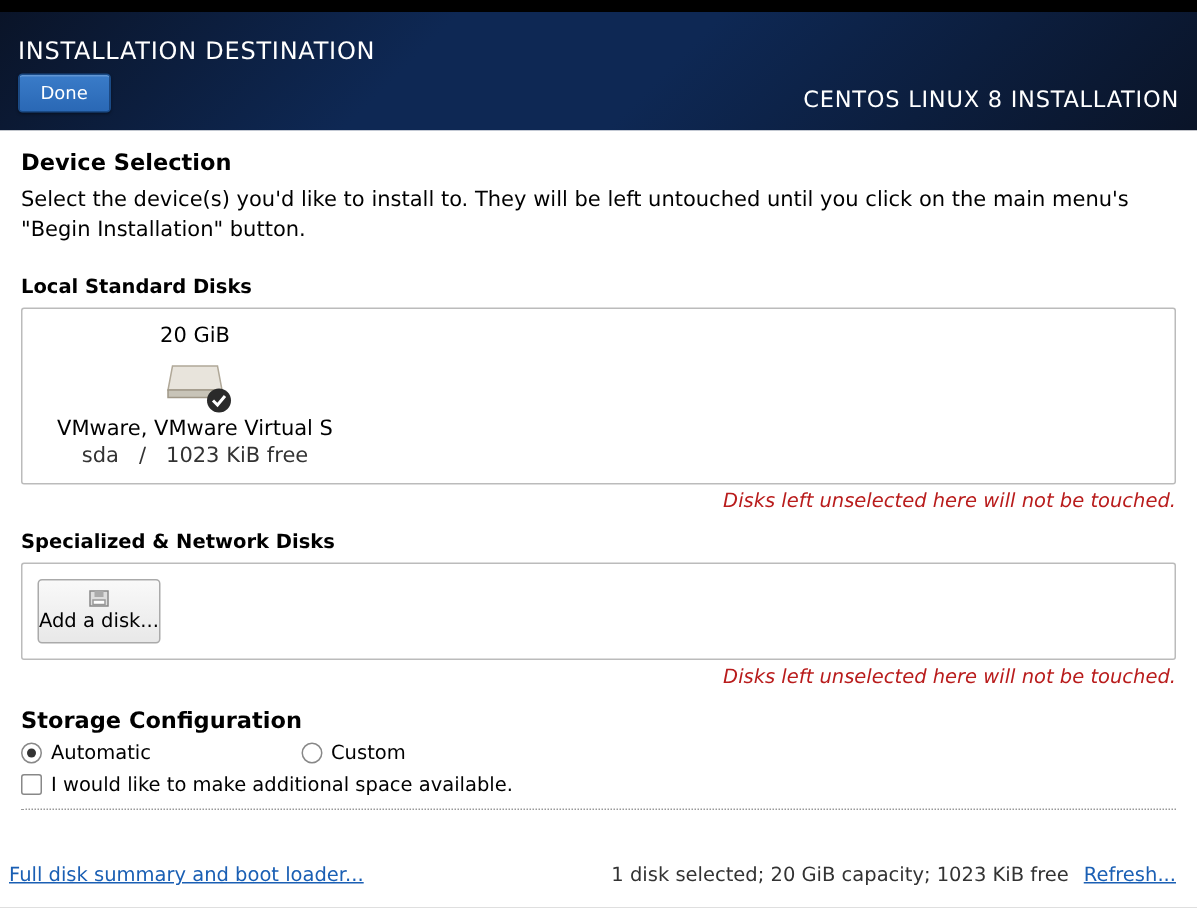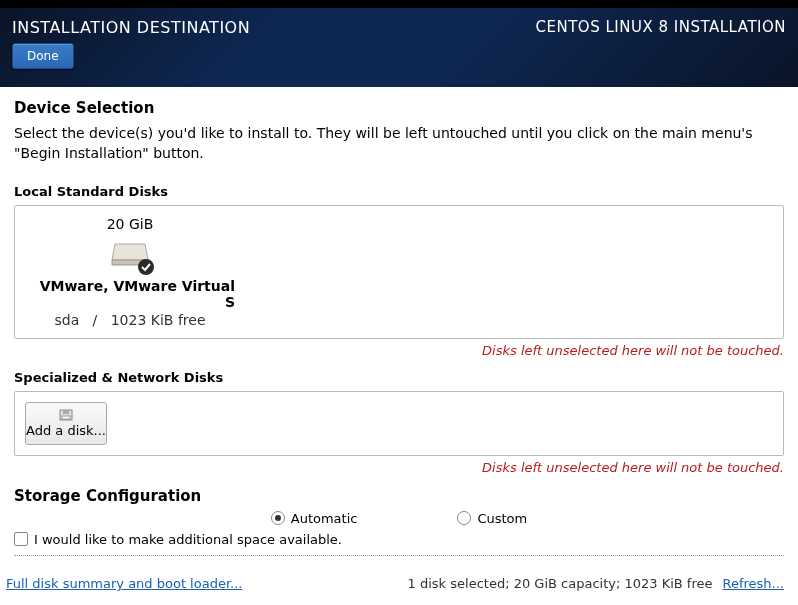--- a/index.html
+++ b/index.html
@@ -6,21 +6,21 @@
 body { width: 798px; height: 605px; background: #000; overflow: hidden; position: relative; }
 
 .window { position: absolute; top: 8px; left: 0; right: 0; bottom: 0; background: #fff; display: flex; flex-direction: column; }
 
 .header {
   background: linear-gradient(135deg, #0a1428 0%, #0e2854 35%, #0e2854 55%, #0a1428 100%);
   padding: 10px 12px 12px 12px;
   color: #fff;
   display: flex;
   justify-content: space-between;
-  align-items: flex-start;
+  align-items: flex-end;
   min-height: 79px;
 }
 .header-left { display: flex; flex-direction: column; gap: 6px; }
 .page-title { font-size: 16px; font-weight: 400; letter-spacing: 0.5px; }
 .done-btn {
   background: linear-gradient(#3a7cc9, #2a68b5);
   border: 1px solid #1a4a85;
   color: #fff;
   padding: 5px 14px;
   font-size: 12px;
@@ -48,40 +48,40 @@
 .section-title { font-size: 15px; font-weight: bold; margin-bottom: 6px; }
 .section-desc { font-size: 14px; line-height: 1.45; margin-bottom: 20px; }
 
 .subsection-label { font-size: 13px; font-weight: bold; margin-bottom: 6px; }
 .disk-panel { border: 1px solid #bbb; border-radius: 2px; padding: 10px; margin-bottom: 4px; }
 .disk-card { display: flex; flex-direction: column; align-items: center; width: 210px; gap: 2px; }
 .disk-size { font-size: 14px; }
 .disk-icon-wrap { position: relative; margin: 6px 0; }
 .disk-icon { width: 38px; height: 26px; }
 .check-badge { position: absolute; right: -6px; bottom: -6px; width: 18px; height: 18px; }
-.disk-name { font-size: 14px; font-weight: bold; text-align: right; }
+.disk-name { font-size: 14px; font-weight: normal; text-align: right; }
 .disk-meta { font-size: 14px; color: #333; }
 .hint-right { text-align: right; font-style: italic; color: #b91c1c; font-size: 13px; margin-bottom: 12px; }
 
 .add-disk-btn {
   background: linear-gradient(#f9f9f9, #e8e8e8);
   border: 1px solid #aaa;
   padding: 6px 0;
   font-size: 13px;
   border-radius: 3px;
   cursor: pointer;
   display: flex;
   flex-direction: column;
   align-items: center;
   gap: 2px;
 }
 .add-disk-btn .floppy-icon { width: 14px; height: 12px; }
 
 .storage-title { font-size: 15px; font-weight: bold; margin-bottom: 6px; margin-top: 2px; }
-.radio-row { display: flex; gap: 100px; align-items: center; font-size: 13px; margin-bottom: 6px; justify-content: center; }
+.radio-row { display: flex; gap: 100px; align-items: center; font-size: 13px; margin-bottom: 6px; }
 .radio-item { display: flex; align-items: center; gap: 6px; cursor: pointer; }
 .radio-circle { width: 14px; height: 14px; border: 1px solid #888; border-radius: 50%; display: flex; align-items: center; justify-content: center; }
 .radio-fill { width: 6px; height: 6px; background: #333; border-radius: 50%; }
 .checkbox-row { display: flex; align-items: center; gap: 6px; font-size: 13px; }
 .checkbox-box { width: 14px; height: 14px; border: 1px solid #888; border-radius: 2px; }
 
 .dotted-sep { border-top: 1px dotted #999; margin-top: 8px; }
 
 .footer { padding: 10px 14px 14px 6px; display: flex; justify-content: space-between; align-items: center; font-size: 13px; background: #fff; }
 .link { color: #1a5fb4; text-decoration: underline; cursor: pointer; }

